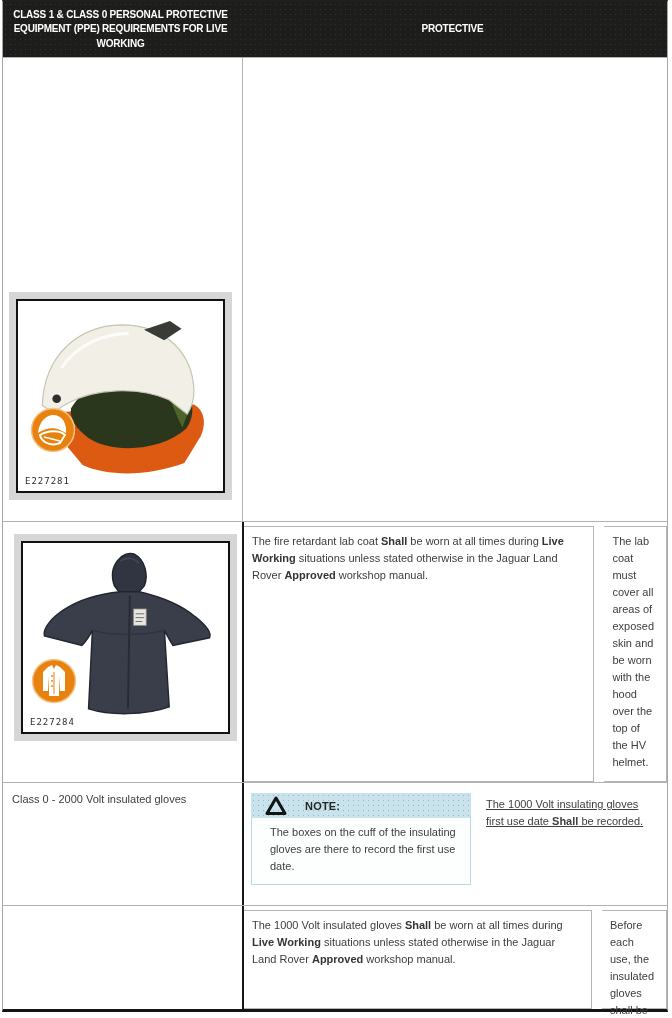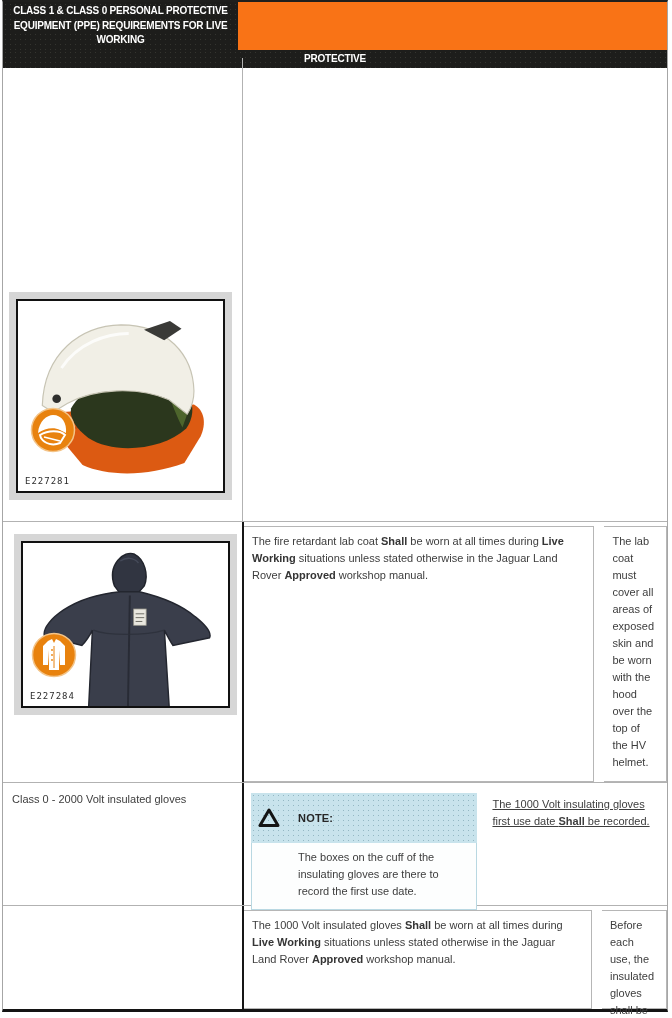--- a/index.html
+++ b/index.html
@@ -1,61 +1,61 @@
 <!DOCTYPE html>
 <html><head>
 <meta charset="utf-8">
 <style>
   html,body{margin:0;padding:0;background:#ffffff;}
   body{width:672px;height:1018px;font-family:"Liberation Sans","DejaVu Sans",sans-serif;color:#3d3d3d;}
   .doc{width:666px;margin:0 2px;border-left:1px solid #a6a6a6;border-right:1px solid #a6a6a6;
        border-top:2px solid #1f1f1d;border-bottom:3px solid #141414;box-sizing:border-box;background:#fff;}
   
-  .hdr{display:flex;gap:0;height:55px;background:#f97316;flex-direction:column;}
+  .hdr{display:flex;gap:0;height:55px;background:#0f172a;}
   .hcell{background-color:#1d1d1b;background-image:radial-gradient(#34342f 0.8px,transparent 0.9px);background-size:5px 5px;
          color:#fff;font-weight:bold;font-size:10px;letter-spacing:-0.2px;line-height:1.45;
          display:flex;align-items:center;justify-content:center;text-align:center;box-sizing:border-box;}
   .hcell.left{width:235px;flex:0 0 auto;padding:2px 3px;}
   .hcell.right{flex:1;padding:2px 8px;}
   
   .row{display:flex;border-top:1px solid #b2b2b2;box-sizing:border-box;}
   .cell-left{width:239px;flex:0 0 auto;box-sizing:border-box;}
   .cell-right{flex:1;box-sizing:border-box;border-left:2px solid #161616;display:flex;flex-direction:row;min-width:0;}
   .row.r1 .cell-right{border-left:1px solid #b2b2b2;}
   .row.r1{height:464px;}
   .row.r2{height:261px;}
   .row.r3{height:123px;}
   .row.r4{height:104px;}
   .item-title{font-size:11px;padding:9px 6px 0 9px;line-height:15px;}
   
   .figbox{width:223px;background:#d6d6d6;box-sizing:border-box;padding:7px;margin-left:11px;}
   .figbox .inner{background:#fff;border:2px solid #111;height:100%;box-sizing:border-box;position:relative;overflow:hidden;}
   .fig-helmet{height:208px;margin-top:234px;margin-left:6px;}
-  .fig-coat{height:181px;margin-top:12px;}
+  .fig-coat{height:207px;margin-top:12px;}
   .fig-label{position:absolute;left:7px;bottom:5px;font-family:"DejaVu Sans Mono","Liberation Mono",monospace;
              font-size:9px;color:#2b2b2b;letter-spacing:1px;}
   .ppe-badge{position:absolute;}
   .badge-helmet{left:12px;bottom:38px;}
   .badge-coat{left:8px;bottom:28px;}
   .photo{position:absolute;left:50%;transform:translateX(-50%);}
   .photo-helmet{top:8px;}
   .photo-coat{top:4px;}
   
   .gbox{border:1px solid #b6b6b6;border-left:none;margin-top:4px;background:#fff;
         padding:6px 12px 9px 8px;font-size:11px;line-height:17px;box-sizing:border-box;}
   .gbox.fill{flex:1;margin-left:10px;}
   .gbox b{color:#353535;}
   
   .note{margin:10px 6px 0 7px;box-sizing:border-box;}
   .note-hdr{background-color:#c8e3ec;background-image:radial-gradient(#93b7c3 0.8px,transparent 0.9px);background-size:5px 5px;
-            height:50px;display:flex;align-items:center;padding-left:6px;box-sizing:border-box;}
+            height:25px;display:flex;align-items:center;padding-left:13px;box-sizing:border-box;}
   .note-hdr .lbl{font-size:11px;font-weight:bold;color:#262626;margin-left:17px;letter-spacing:0.2px;}
   .note-body{border:1px solid #b9d8e2;border-top:none;background:#fdfefe;padding:6px 10px 9px 18px;
              font-size:11px;line-height:17px;box-sizing:border-box;}
-  .note-body .txt{display:block;max-width:372px;margin-left:28px;}
+  .note-body .txt{display:block;max-width:372px;}
   .plain-guideline{font-size:11px;line-height:17px;padding:13px 10px 0 9px;text-decoration:underline;}
   .empty-cell{height:100%;}
 </style>
 </head>
 <body>
 
 <div class="doc">
 
   <div class="hdr">
     <div class="hcell left">CLASS 1 &amp; CLASS 0 PERSONAL PROTECTIVE EQUIPMENT (PPE) REQUIREMENTS FOR LIVE WORKING</div>

